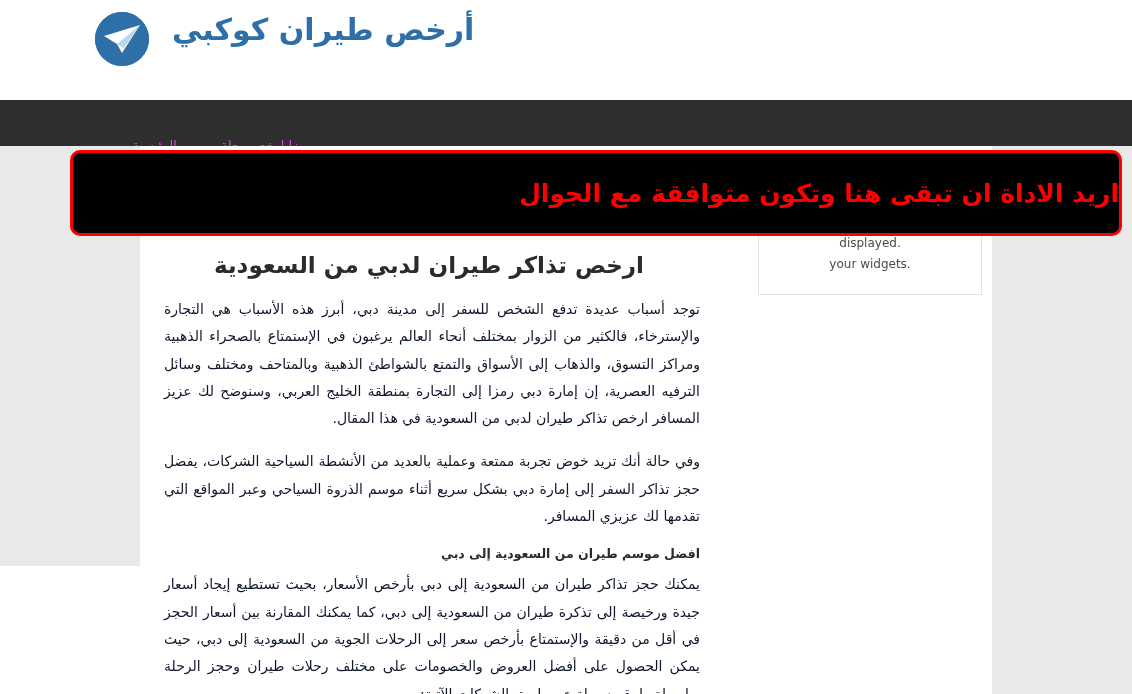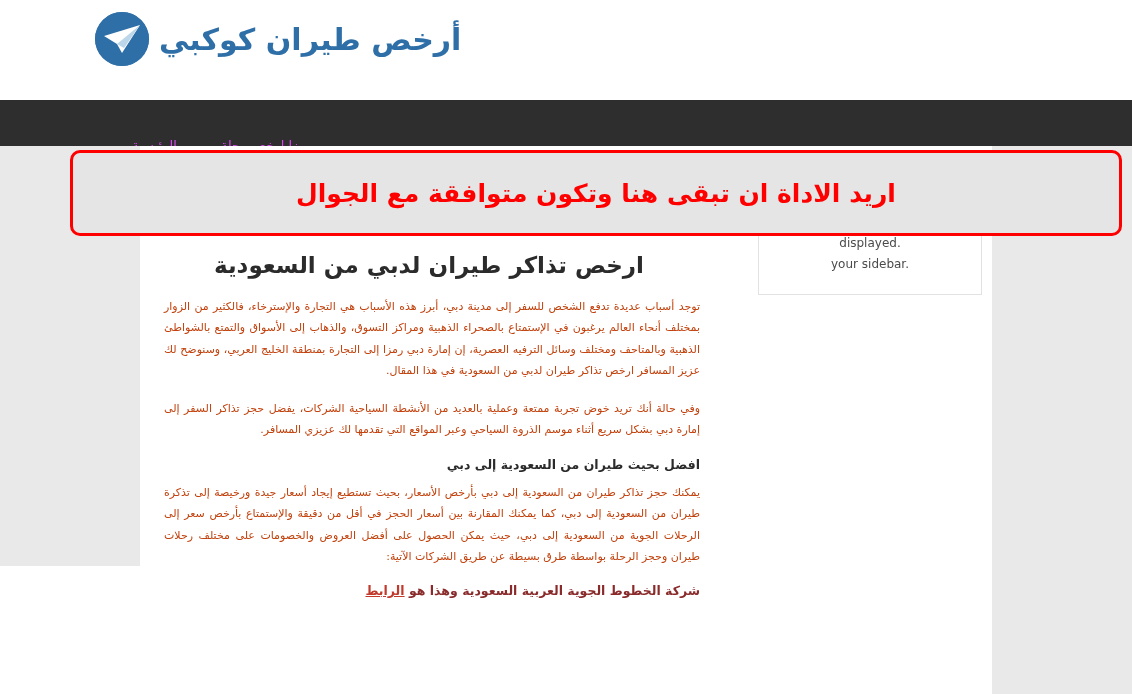--- a/index.html
+++ b/index.html
@@ -19,22 +19,22 @@
   .site-header {
     height: 100px;
     background: #ffffff;
     position: relative;
   }
   .logo-wrap {
     position: absolute;
     top: 12px;
     left: 95px;
     display: flex;
-    align-items: center;
-    gap: 10px;
+    align-items: flex-start;
+    gap: 23px;
     direction: rtl;
   }
   .logo-text {
     font-size: 30px;
     font-weight: bold;
     color: #2f6fa8;
     letter-spacing: 0px;
     white-space: nowrap;
   }
   .logo-mark {
@@ -112,23 +112,23 @@
     margin: 0 0 26px 0;
   }
   .article-h1 {
     font-size: 23px;
     font-weight: bold;
     color: #2b2b2b;
     text-align: center;
     margin: 0 0 18px 0;
   }
   .para {
-    font-size: 11px;
+    font-size: 14px;
     line-height: 1.95;
-    color: #c2410c;
+    color: #0f172a;
     text-align: justify;
     margin: 0 0 16px 6px;
   }
   .sub-h {
     font-size: 12.5px;
     font-weight: bold;
     color: #2b2b2b;
     margin: 0 0 10px 0;
     text-align: right;
   }
@@ -194,25 +194,25 @@
 
   
   .annotation-box {
     position: absolute;
     top: 150px;
     left: 70px;
     width: 1052px;
     height: 86px;
     border: 3px solid #ff0000;
     border-radius: 10px;
-    background: #e5e5e5;
+    background: #000000;
     box-sizing: border-box;
     display: flex;
     align-items: center;
-    justify-content: center;
+    justify-content: flex-start;
     z-index: 50;
   }
   .annotation-text {
     color: #ff0000;
     font-size: 25px;
     font-weight: bold;
     direction: rtl;
     white-space: nowrap;
   }
 </style>
@@ -246,36 +246,36 @@
   <div class="content-frame">
 
     <div class="main-col">
       <div class="entry-title">ارخص تذاكر طيران لدبي من السعودية</div>
       <hr class="title-rule">
       <h1 class="article-h1">ارخص تذاكر طيران لدبي من السعودية</h1>
 
       <p class="para">توجد أسباب عديدة تدفع الشخص للسفر إلى مدينة دبي، أبرز هذه الأسباب هي التجارة والإسترخاء، فالكثير من الزوار بمختلف أنحاء العالم يرغبون في الإستمتاع بالصحراء الذهبية ومراكز التسوق، والذهاب إلى الأسواق والتمتع بالشواطئ الذهبية وبالمتاحف ومختلف وسائل الترفيه العصرية، إن إمارة دبي رمزا إلى التجارة بمنطقة الخليج العربي، وسنوضح لك عزيز المسافر ارخص تذاكر طيران لدبي من السعودية في هذا المقال.</p>
       <p class="para">وفي حالة أنك تريد خوض تجربة ممتعة وعملية بالعديد من الأنشطة السياحية الشركات، يفضل حجز تذاكر السفر إلى إمارة دبي بشكل سريع أثناء موسم الذروة السياحي وعبر المواقع التي تقدمها لك عزيزي المسافر.</p>
 
-      <div class="sub-h">افضل بحيث طيران من السعودية إلى دبي</div>
+      <div class="sub-h">افضل موسم طيران من السعودية إلى دبي</div>
       <p class="para">يمكنك حجز تذاكر طيران من السعودية إلى دبي بأرخص الأسعار، بحيث تستطيع إيجاد أسعار جيدة ورخيصة إلى تذكرة طيران من السعودية إلى دبي، كما يمكنك المقارنة بين أسعار الحجز في أقل من دقيقة والإستمتاع بأرخص سعر إلى الرحلات الجوية من السعودية إلى دبي، حيث يمكن الحصول على أفضل العروض والخصومات على مختلف رحلات طيران وحجز الرحلة بواسطة طرق بسيطة عن طريق الشركات الآتية:</p>
 
       <div class="sub-h-red">
         <span>شركة الخطوط الجوية العربية السعودية</span>
         <span>وهذا هو</span>
         <span class="link-red">الرابط</span>
       </div>
 
     </div>
 
     <div class="side-col">
       <div class="widget-head">WIDGET AREA</div>
       <div class="widget-body">
         <div>There are no active widgets to be displayed.</div>
-        <div>your sidebar.</div>
+        <div>your widgets.</div>
       </div>
     </div>
 
   </div>
 </div>
 
 <div class="annotation-box">
   <span class="annotation-text">اريد الاداة ان تبقى هنا وتكون متوافقة مع الجوال</span>
 </div>
 

